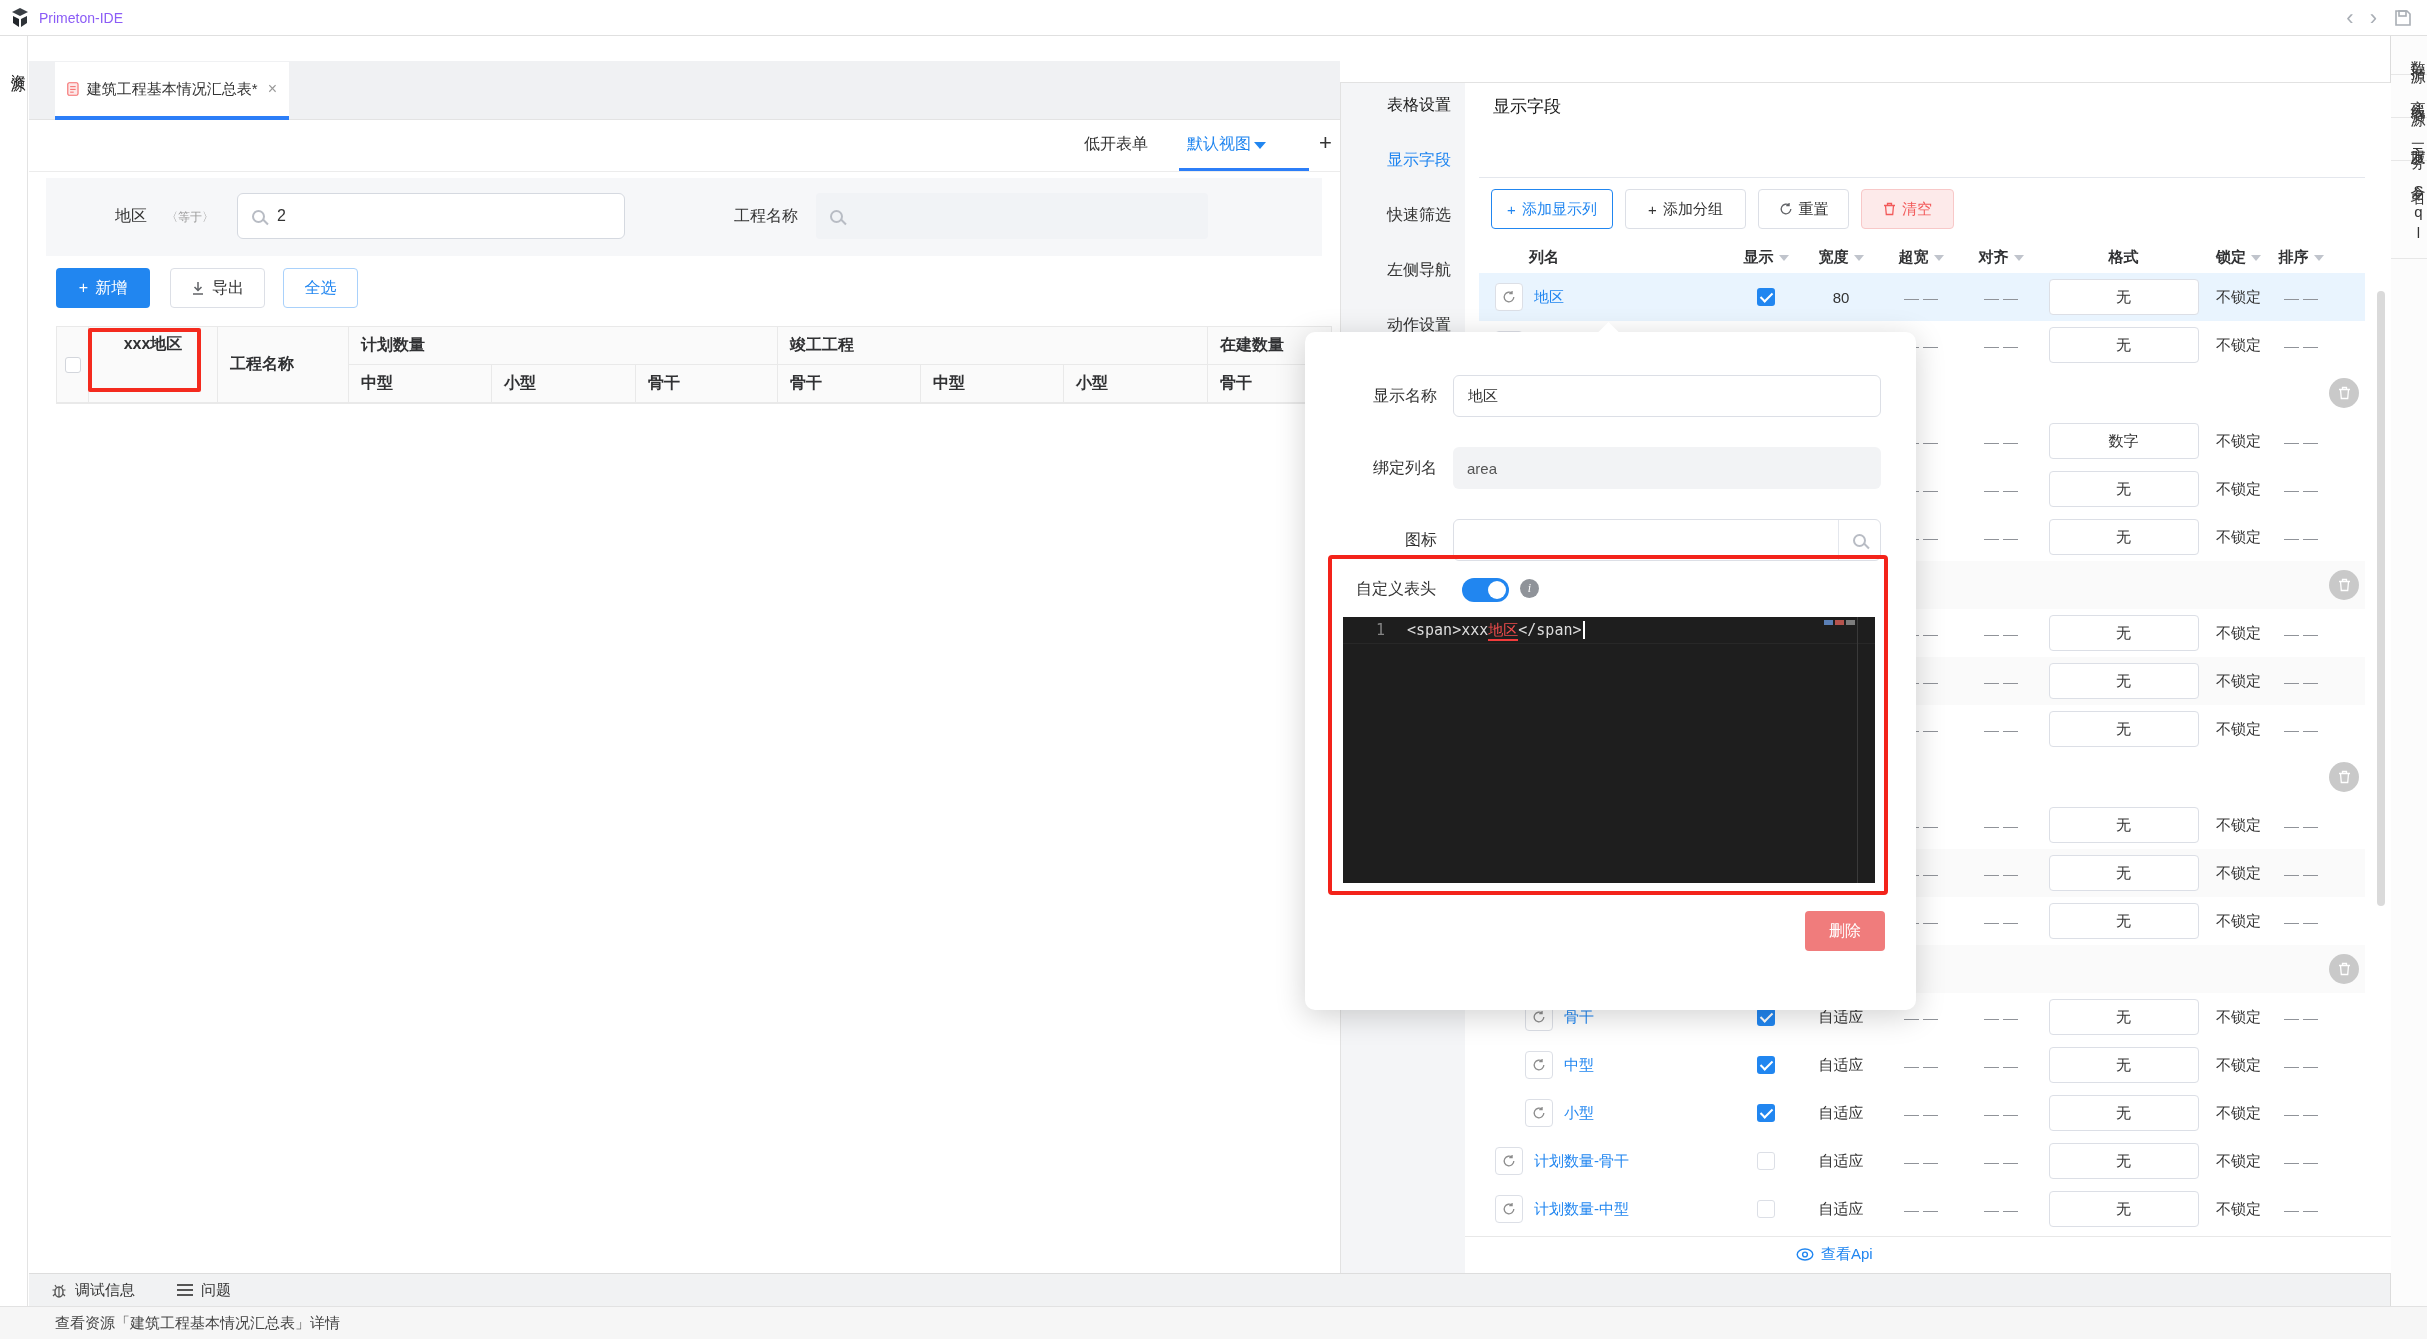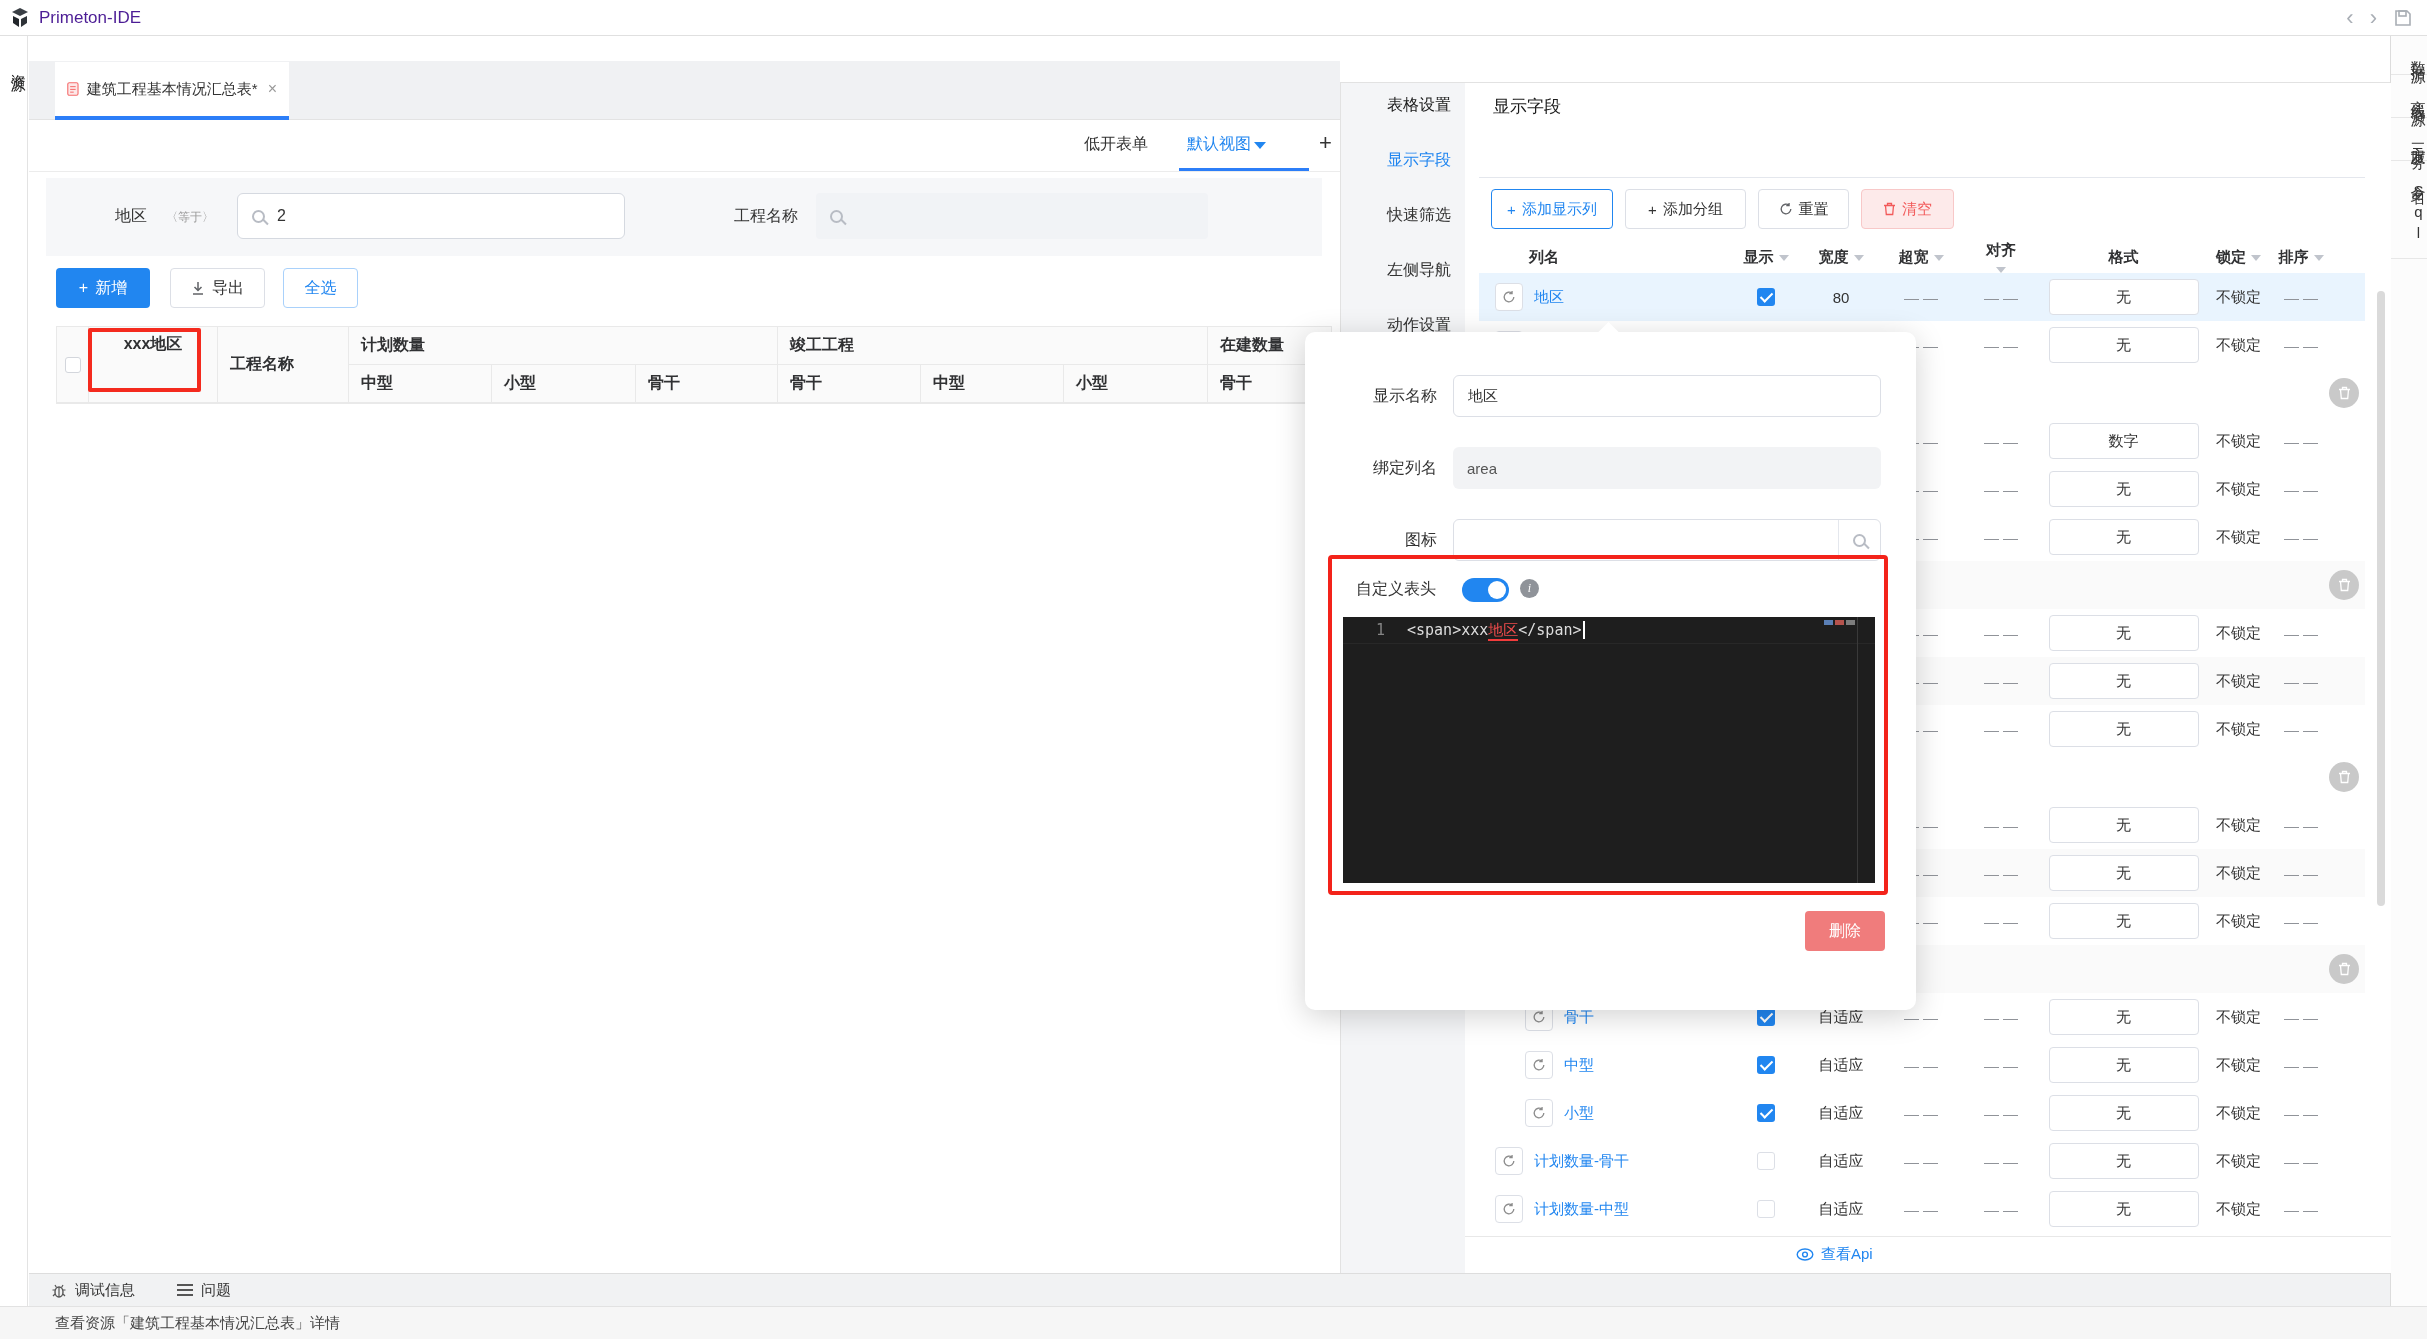--- a/index.html
+++ b/index.html
@@ -3,21 +3,21 @@
 <meta charset="utf-8">
 <style>
   * { margin:0; padding:0; box-sizing:border-box; }
   html,body { background:#fff; }
   body { width:2427px; height:1339px; font-family:"Liberation Sans",sans-serif; color:#333; overflow:hidden; }
   #app { position:relative; width:2427px; height:1339px; background:#fff; overflow:hidden; }
 
   
   .titlebar { position:absolute; left:0; top:0; width:100%; height:36px; background:#fff; border-bottom:1px solid #e0e0e0; display:flex; align-items:center; z-index:5; }
   .logo { width:22px; height:22px; margin-left:9px; }
-  .app-title { margin-left:8px; font-size:17px; color:#4c1d95; }
+  .app-title { margin-left:8px; font-size:14px; color:#8b5cf6; }
   .win-ctl { position:absolute; right:14px; top:0; height:36px; display:flex; align-items:center; gap:16px; color:#a9aeb5; }
   .chev { font-size:22px; line-height:36px; cursor:default; }
 
   
   .left-strip { position:absolute; left:0; top:36px; width:28px; bottom:33px; background:#fff; border-right:1px solid #e3e3e3; z-index:4; }
   .left-strip .vlabel { writing-mode:vertical-rl; text-orientation:upright; margin:26px auto 0; font-size:15px; color:#222; letter-spacing:3px; display:block; text-align:center; width:100%; }
 
   
   .right-strip { position:absolute; right:0; top:36px; width:37px; bottom:33px; background:#fcfcfc; border-left:1px solid #dcdcdc; z-index:4; }
   .vtab { writing-mode:vertical-rl; text-orientation:upright; font-size:15px; color:#333; letter-spacing:4px; padding:13px 0; width:100%; text-align:center; border-bottom:1px solid #e7e7e7; cursor:pointer; display:flex; justify-content:center; }
@@ -76,21 +76,21 @@
   .sbtn { position:absolute; top:106px; height:40px; border-radius:4px; font-size:15px; display:flex; align-items:center; justify-content:center; gap:6px; cursor:pointer; background:#fff; }
   .sbtn-addcol { left:26px; width:122px; border:1px solid #2186f0; color:#2186f0; }
   .sbtn-addgrp { left:160px; width:121px; border:1px solid #dcdfe6; color:#333; }
   .sbtn-reset { left:293px; width:91px; border:1px solid #dcdfe6; color:#333; }
   .sbtn-clear { left:396px; width:93px; background:#fdeaea; border:1px solid #f8c8c8; color:#f25a5a; }
 
   .slist { position:absolute; left:14px; top:158px; width:886px; }
   .sl-header { display:flex; height:32px; align-items:center; font-weight:bold; font-size:15px; color:#303133; }
   .sl-cell { display:flex; align-items:center; justify-content:center; gap:5px; flex:none; }
   .w-name{width:252px; justify-content:flex-start; padding-left:50px;}
-  .w-show{width:70px;} .w-width{width:80px;} .w-ow{width:80px;} .w-al{width:80px;flex-direction:column;}
+  .w-show{width:70px;} .w-width{width:80px;} .w-ow{width:80px;} .w-al{width:80px;}
   .w-fmt{width:165px;} .w-lock{width:65px;} .w-sort{width:60px;}
   .hcaret { width:0; height:0; border-left:5px solid transparent; border-right:5px solid transparent; border-top:6px solid #c0c4cc; margin-top:2px; }
   .srow { display:flex; height:48px; align-items:center; position:relative; background:#fff; }
   .srow.zebra { background:#fafafa; }
   .srow.hl { background:#e9f4fe; }
   .refresh-btn { width:28px; height:28px; border:1px solid #dcdfe6; border-radius:4px; background:#fff; display:flex; align-items:center; justify-content:center; cursor:pointer; flex:none; }
   .rname { margin-left:11px; font-size:15px; color:#2186f0; cursor:pointer; white-space:nowrap; }
   .cname { display:flex; align-items:center; width:252px; padding-left:16px; flex:none; }
   .cname.indent { padding-left:46px; }
   .cb { width:18px; height:18px; border-radius:3px; position:relative; cursor:pointer; }

